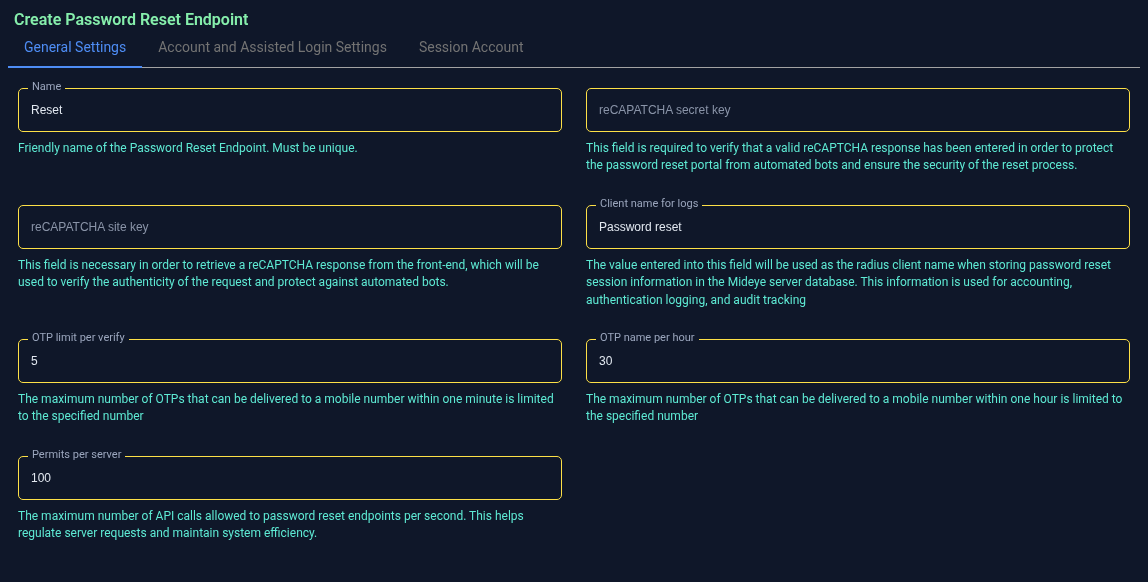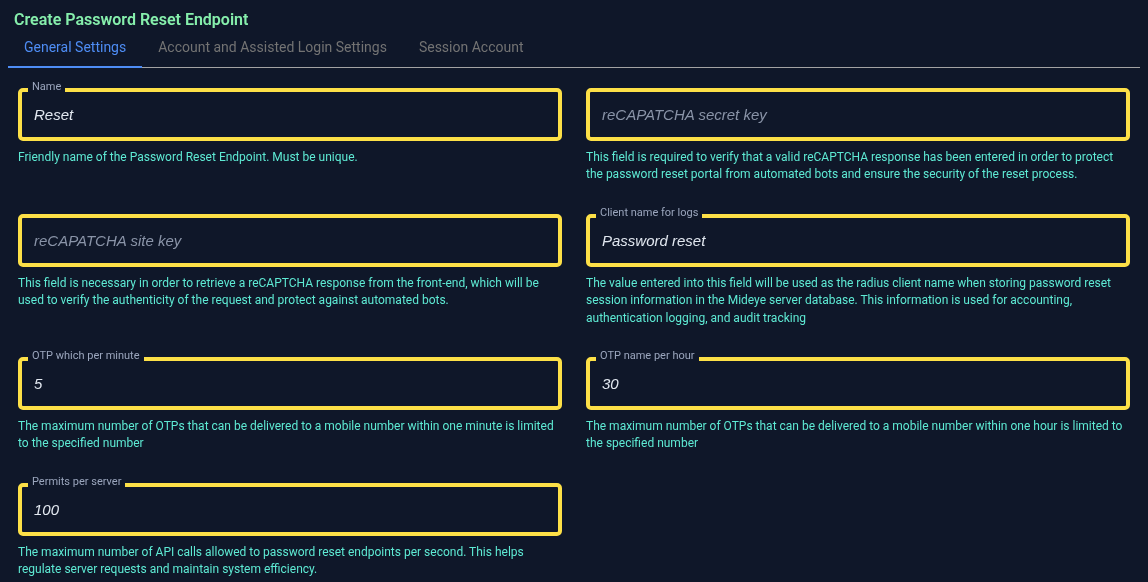--- a/index.html
+++ b/index.html
@@ -66,28 +66,27 @@
       left: 10px;
       top: -7px;
       font-size: 11px;
       color: #9ba6bd;
       background: #0f1729;
       padding: 0 4px;
       line-height: 1;
     }
     .text-input {
       width: 100%;
-      border: 4px solid #fde047;
+      border: 1px solid #fde047;
       border-radius: 5px;
       background: transparent;
       color: #e2e8f0;
-      font-size: 15px;
+      font-size: 12px;
       padding: 14px 12px 14px 12px;
       outline: none;
-      font-style: italic;
     }
     .text-input::placeholder {
       color: #8a94a8;
     }
     .help-text {
       font-size: 12px;
       color: #5eead4;
       line-height: 1.45;
       margin-top: 8px;
     }
@@ -133,21 +132,21 @@
   <div class="field-group">
     <div class="input-wrap">
       <span class="field-label">Client name for logs</span>
       <input class="text-input" type="text" value="Password reset" style="">
     </div>
     <div class="help-text">The value entered into this field will be used as the radius client name when storing password reset session information in the Mideye server database. This information is used for accounting, authentication logging, and audit tracking</div>
   </div>
 
   <div class="field-group">
     <div class="input-wrap">
-      <span class="field-label">OTP which per minute</span>
+      <span class="field-label">OTP limit per verify</span>
       <input class="text-input" type="text" value="5" style="">
     </div>
     <div class="help-text">The maximum number of OTPs that can be delivered to a mobile number within one minute is limited to the specified number</div>
   </div>
 
   <div class="field-group">
     <div class="input-wrap">
       <span class="field-label">OTP name per hour</span>
       <input class="text-input" type="text" value="30" style="">
     </div>

